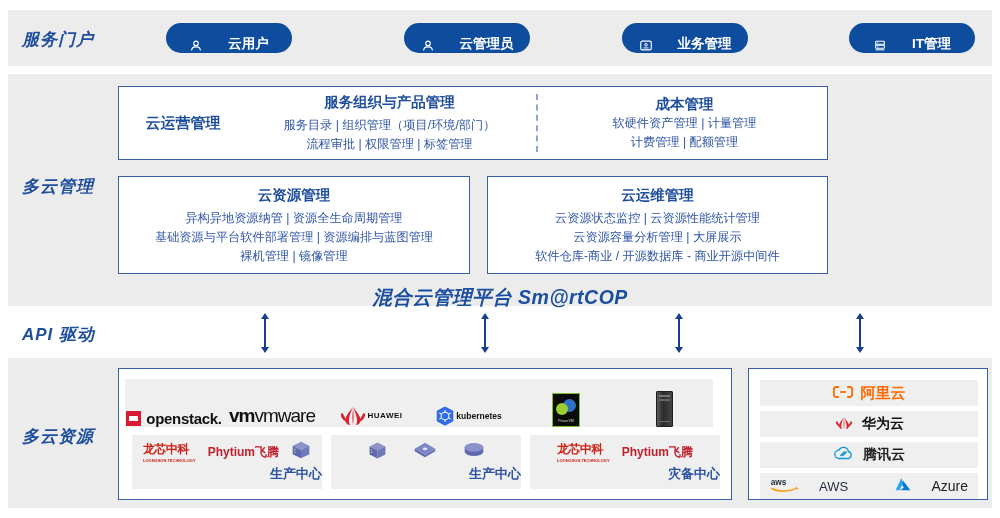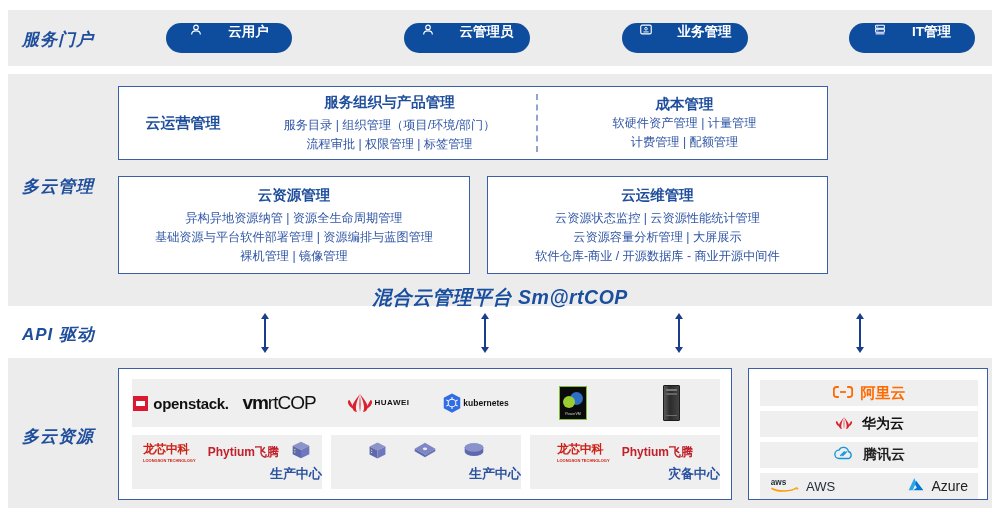--- a/index.html
+++ b/index.html
@@ -15,21 +15,21 @@
   .band-label{
     position:absolute;left:22px;font-style:italic;font-weight:bold;
     font-size:17px;color:#1F4E9C;letter-spacing:1px;white-space:nowrap;
   }
 
   
   #portal-band{top:10px;height:56px;}
   #portal-label{top:28px;}
   .pill{
     position:absolute;top:23px;height:30px;border-radius:15px;
-    background:#0E4C9E;color:#fff;display:flex;align-items:flex-start;
+    background:#0E4C9E;color:#fff;display:flex;align-items:flex-end;
     justify-content:center;gap:25px;font-size:13.5px;font-weight:bold;
     white-space:nowrap;
   }
   .pill svg{display:block}
 
   
   #mgmt-band{top:74px;height:232px;}
   #mgmt-label{top:175px;}
 
   .card{
@@ -78,38 +78,38 @@
   .arrow{position:absolute;top:313px;}
 
   
   #resource-band{top:358px;height:150px;}
   #resource-label{top:425px;}
 
   #priv-card{left:118px;top:368px;width:614px;height:132px;}
   #pub-card{left:748px;top:368px;width:240px;height:132px;}
 
   .logo-strip{
-    position:absolute;left:13px;top:10px;width:588px;height:48px;background:#EFEFEF;
-    display:flex;align-items:center;
+    position:absolute;left:6px;top:10px;width:588px;height:48px;background:#EFEFEF;
+    display:flex;align-items:flex-end;
   }
   .logo-cell{flex:1;display:flex;align-items:center;justify-content:center;}
 
   .dc-row{position:absolute;left:13px;top:66px;width:588px;height:54px;display:flex;gap:9px;}
   .dc-box{flex:1;background:#EFEFEF;position:relative;}
   .dc-brands{display:flex;align-items:center;justify-content:center;gap:12px;height:28px;padding-top:3px;}
   .dc-name{text-align:right;font-size:13px;font-weight:bold;color:#2A52A0;margin-top:-1px;}
 
   .cloud-row{
     position:absolute;left:11px;width:218px;height:26px;background:#EFEFEF;
     display:flex;align-items:center;justify-content:center;gap:8px;
     font-size:14px;font-weight:bold;
   }
   .cloud-row.split{justify-content:space-between;padding:0 10px;box-sizing:border-box;}
   .cr1{top:11px}.cr2{top:42px}.cr3{top:73px}.cr4{top:104px}
-  .cloud-half{display:flex;align-items:center;gap:6px;}
+  .cloud-half{display:flex;align-items:center;gap:19px;}
 
   
   .t-ali{color:#FF6A00;font-size:15px;font-weight:bold;}
   .t-hw{color:#111;font-size:14px;font-weight:bold;}
   .t-tx{color:#222;font-size:14px;font-weight:bold;}
   .t-aws{color:#232F3E;font-size:13px;font-weight:normal;}
   .t-az{color:#222;font-size:14px;font-weight:normal;}
   .t-openstack{color:#111;font-size:15px;font-weight:600;letter-spacing:-.3px;}
   .t-vmware{color:#111;font-size:19px;font-weight:bold;letter-spacing:-1px;}
   .t-vmware .light{font-weight:400;}
@@ -256,21 +256,21 @@
   <div class="card" id="priv-card">
 
     <div class="logo-strip">
       <div class="logo-cell">
         <span style="display:inline-block;width:15px;height:15px;background:#DA1A32;position:relative;margin-right:5px;vertical-align:middle;">
           <span style="position:absolute;left:3px;top:5px;width:9px;height:5px;background:#fff;"></span>
         </span>
         <span class="t-openstack">openstack.</span>
       </div>
       <div class="logo-cell">
-        <span class="t-vmware"><b>vm</b><span class="light">rtCOP</span></span>
+        <span class="t-vmware"><b>vm</b><span class="light">vmware</span></span>
       </div>
       <div class="logo-cell">
         <div class="stack">
           <svg width="30" height="22" viewBox="0 0 40 28">
             <path d="M20 2 C15 9 11 13 10 18 C9.4 22 12 26 16 26 C13 21 15 13 20 2 Z" fill="#D9232E"></path>
             <path d="M20 2 C25 9 29 13 30 18 C30.6 22 28 26 24 26 C27 21 25 13 20 2 Z" fill="#D9232E"></path>
             <path d="M20 4 C19 12 19 20 20 26 C21 20 21 12 20 4 Z" fill="#D9232E"></path>
             <path d="M6 10 C8 14 11 19 14 23 C10 22 5 18 4 14 C3.5 11.5 4.5 10 6 10 Z" fill="#D9232E"></path>
             <path d="M34 10 C32 14 29 19 26 23 C30 22 35 18 36 14 C36.5 11.5 35.5 10 34 10 Z" fill="#D9232E"></path>
           </svg>

